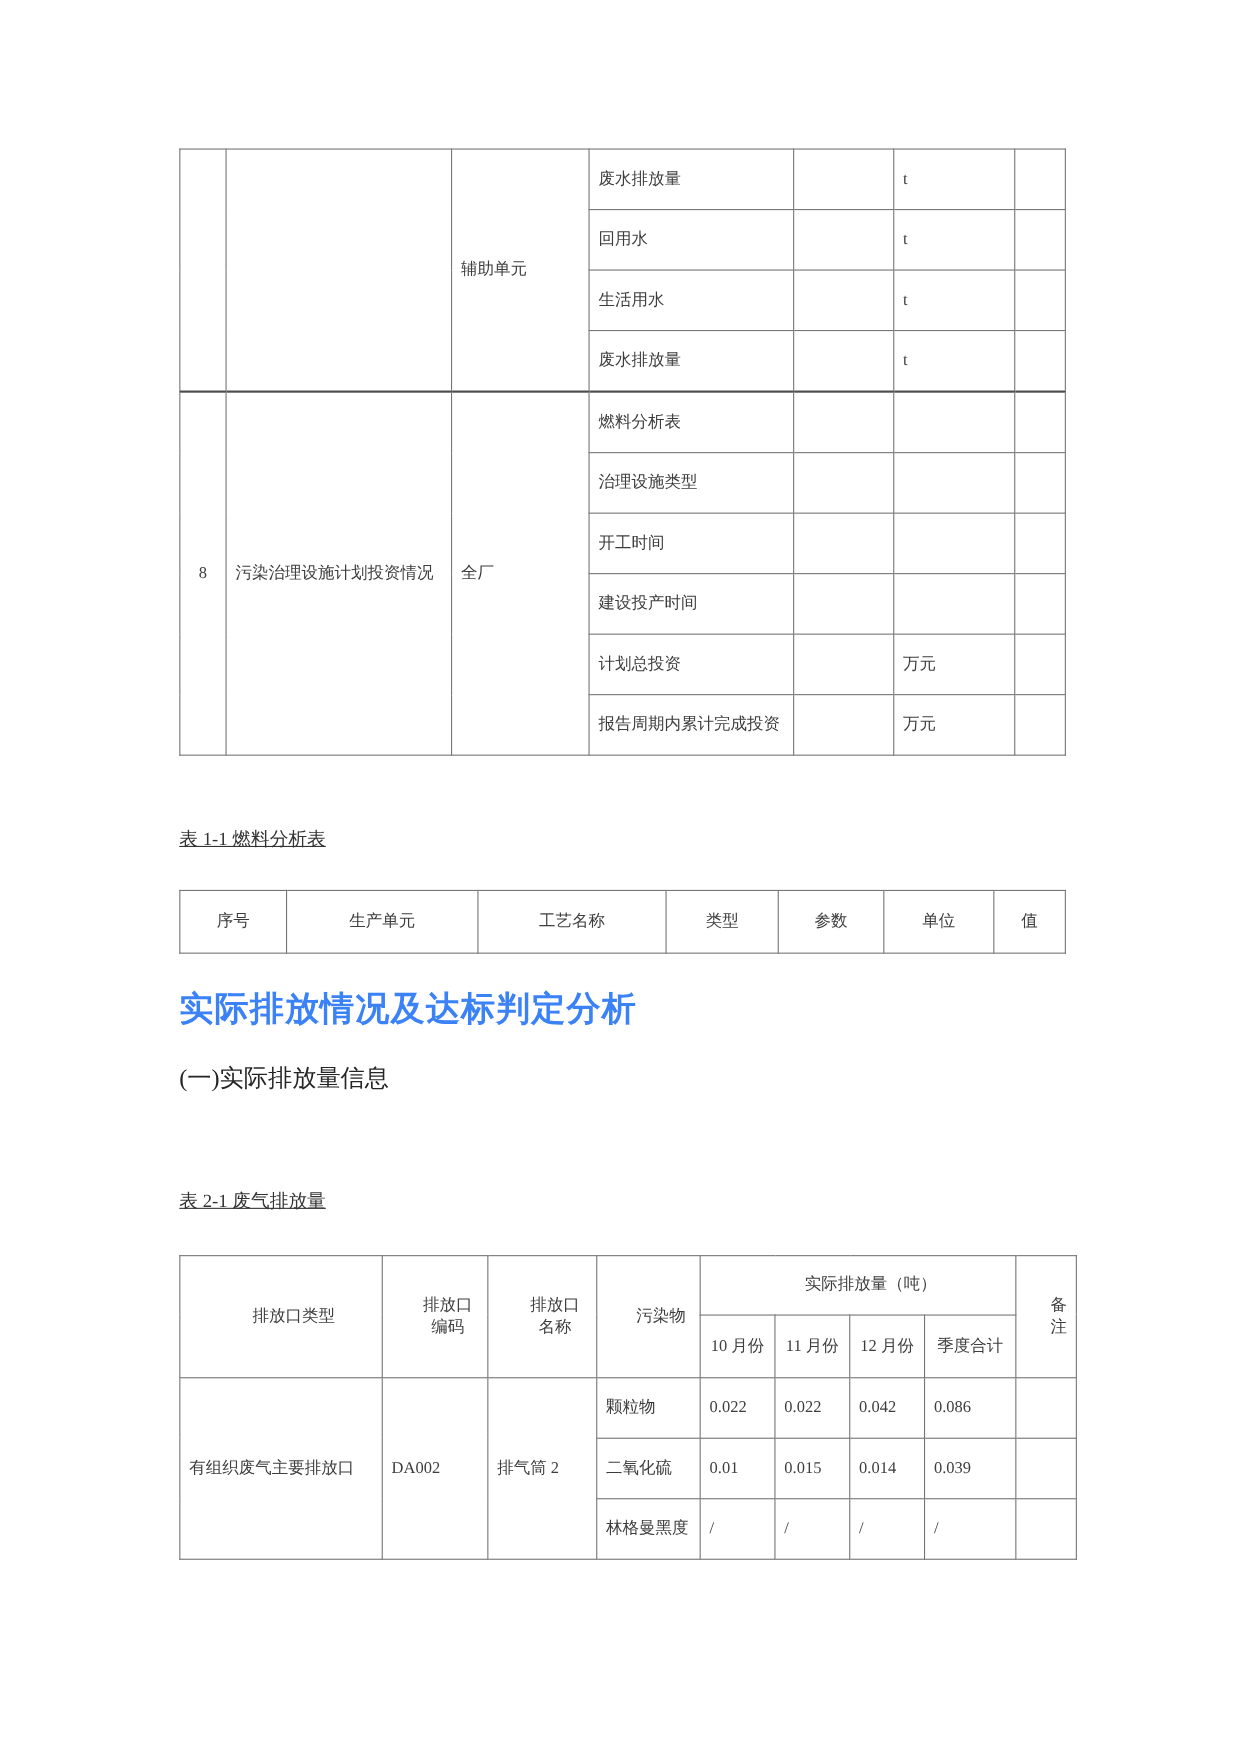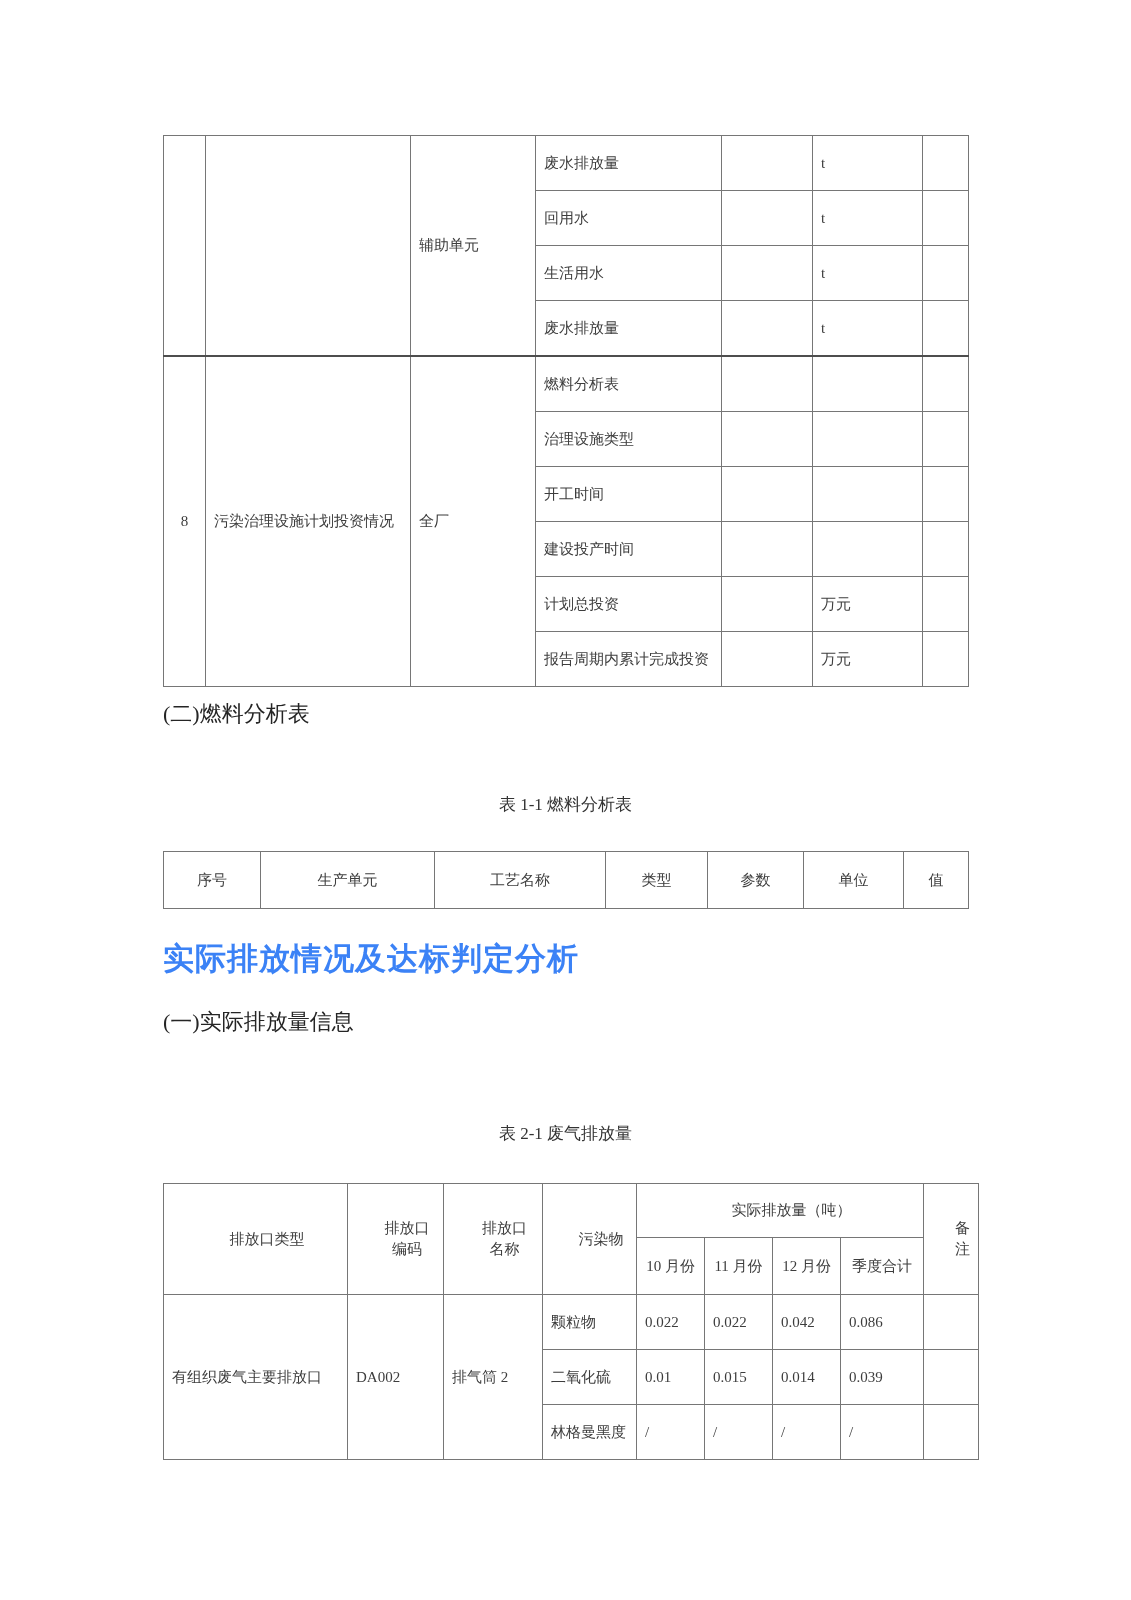--- a/index.html
+++ b/index.html
@@ -37,23 +37,24 @@
 
   .h-section {
     margin: 12px 0 0 163px;
     font-size: 22px;
     color: #252525;
     line-height: 1.35;
   }
   .caption {
     width: 805px;
     margin-left: 163px;
-    text-align: center;
+    text-align: left;
     font-size: 17px;
     color: #333333;
+    text-decoration: underline;
   }
   .caption-1 { margin-top: 64px; }
   .caption-2 { margin-top: 85px; }
   .t11 { margin-top: 35px; }
   .t21 { margin-top: 38px; }
 
   .h-main {
     margin: 30px 0 0 163px;
     font-size: 31px;
     font-weight: bold;
@@ -141,21 +142,20 @@
     </tr>
     <tr class="r54">
       <td class="left">报告周期内累计完成投资</td>
       <td class="left"></td>
       <td class="left">万元</td>
       <td class="left"></td>
     </tr>
   </tbody>
     </table>
 
-  <div class="h-section">(二)燃料分析表</div>
 
   <div class="caption caption-1">表 1-1 燃料分析表</div>
 
   <table class="tbl t11">
     <colgroup>
       <col style="width:97px">
         <col style="width:174px">
         <col style="width:171px">
       <col style="width:102px">
         <col style="width:96px">

